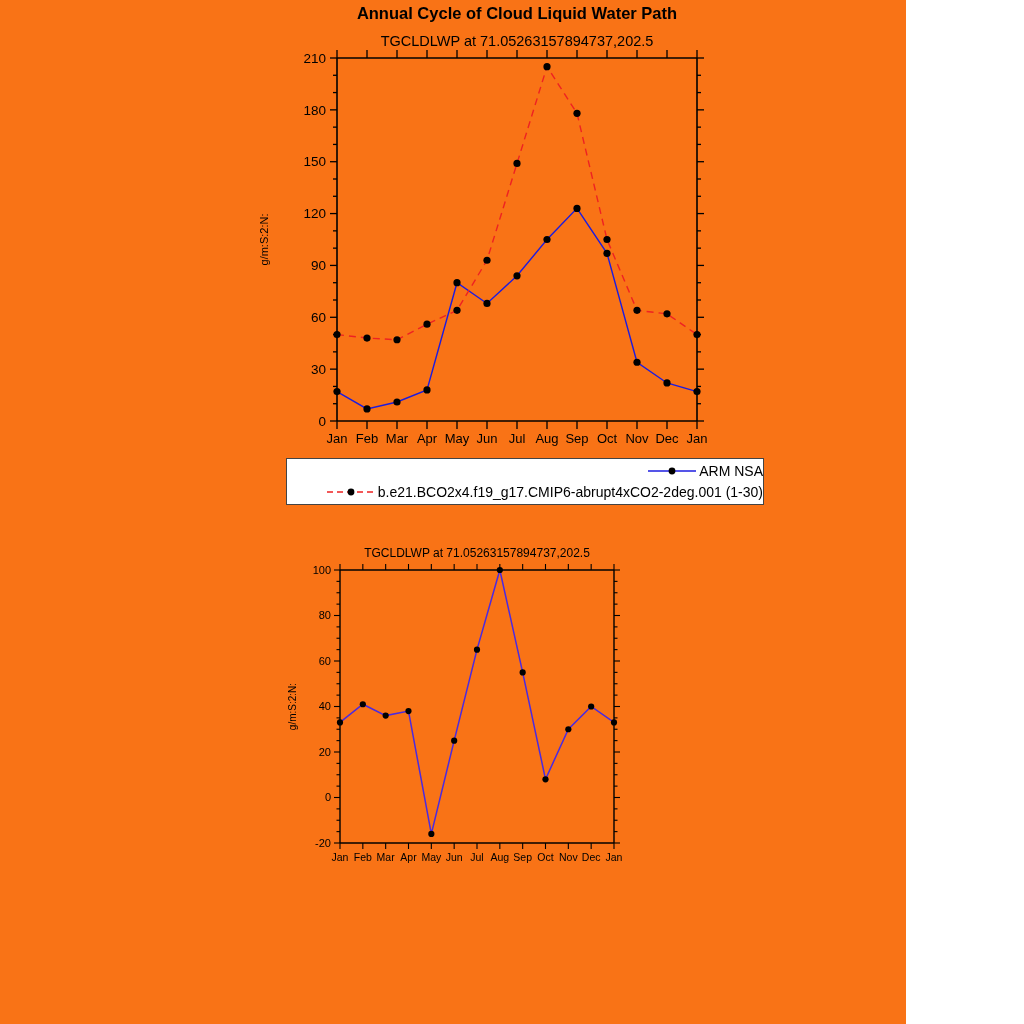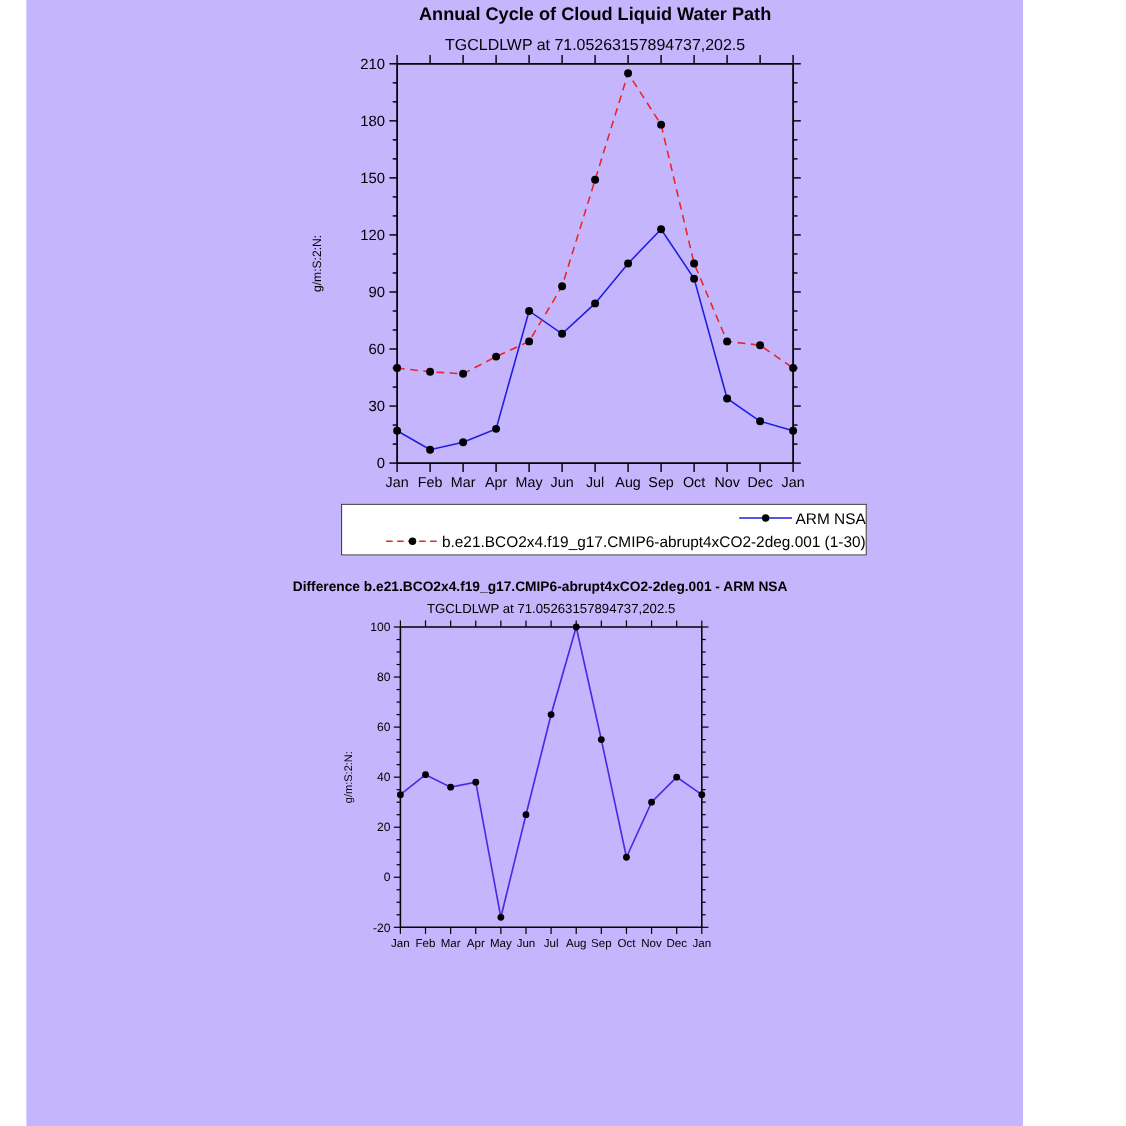--- a/index.html
+++ b/index.html
@@ -1,17 +1,17 @@
 <!DOCTYPE html>
 <html><head>
 <meta charset="utf-8">
 <style>
   html,body { margin:0; padding:0; background:#ffffff; }
-  .page { position:relative; width:906px; height:1024px; background:#c4b5fd;
-          font-family:"Liberation Sans", sans-serif; overflow:hidden;margin-left:24px; }
+  .page { position:relative; width:906px; height:1024px; background:#f97316;
+          font-family:"Liberation Sans", sans-serif; overflow:hidden; }
   svg { font-family:"Liberation Sans", sans-serif; }
   .abs { position:absolute; }
   .title1 { left:267px; top:4px;  width:500px; text-align:center; font-size:16.5px; font-weight:bold; color:#000; }
   .subtitle1 { left:267px; top:33px; width:500px; text-align:center; font-size:14.5px; color:#000; }
   .title2 { left:217px; top:526px; width:500px; text-align:center; font-size:12.5px; font-weight:bold; color:#000; }
   .subtitle2 { left:227px; top:546px; width:500px; text-align:center; font-size:12px; color:#000; }
   #plots { position:absolute; left:0; top:0; }
   .legend { position:absolute; left:286px; top:458px; width:478px; height:47px;
             border:1px solid #444; box-sizing:border-box; display:flex; flex-direction:column;
             justify-content:space-evenly; padding:1px 0 1px 4px; background:#fff; }
@@ -19,21 +19,20 @@
   .lsample { flex:0 0 auto; }
   .ltext { font-size:14px; margin-left:2px; white-space:nowrap; color:#000; }
 </style>
 </head>
 <body>
 
 <div class="page">
 
   <div class="abs title1">Annual Cycle of Cloud Liquid Water Path</div>
   <div class="abs subtitle1">TGCLDLWP at 71.05263157894737,202.5</div>
-  <div class="abs title2">Difference b.e21.BCO2x4.f19_g17.CMIP6-abrupt4xCO2-2deg.001 - ARM NSA</div>
   <div class="abs subtitle2">TGCLDLWP at 71.05263157894737,202.5</div>
 
   <svg id="plots" width="1024" height="1024" viewBox="0 0 1024 1024">
     <g id="c1">
         <line x1="337" y1="58" x2="337" y2="421" stroke="#000000" stroke-width="1.6"></line>
         <line x1="697" y1="58" x2="697" y2="421" stroke="#000000" stroke-width="1.6"></line>
         <line x1="337" y1="58" x2="697" y2="58" stroke="#000000" stroke-width="1.6"></line>
         <line x1="337" y1="421" x2="697" y2="421" stroke="#000000" stroke-width="1.6"></line>
         <line x1="330" y1="421" x2="337" y2="421" stroke="#000000" stroke-width="1.3"></line>
         <line x1="697" y1="421" x2="704" y2="421" stroke="#000000" stroke-width="1.3"></line>

